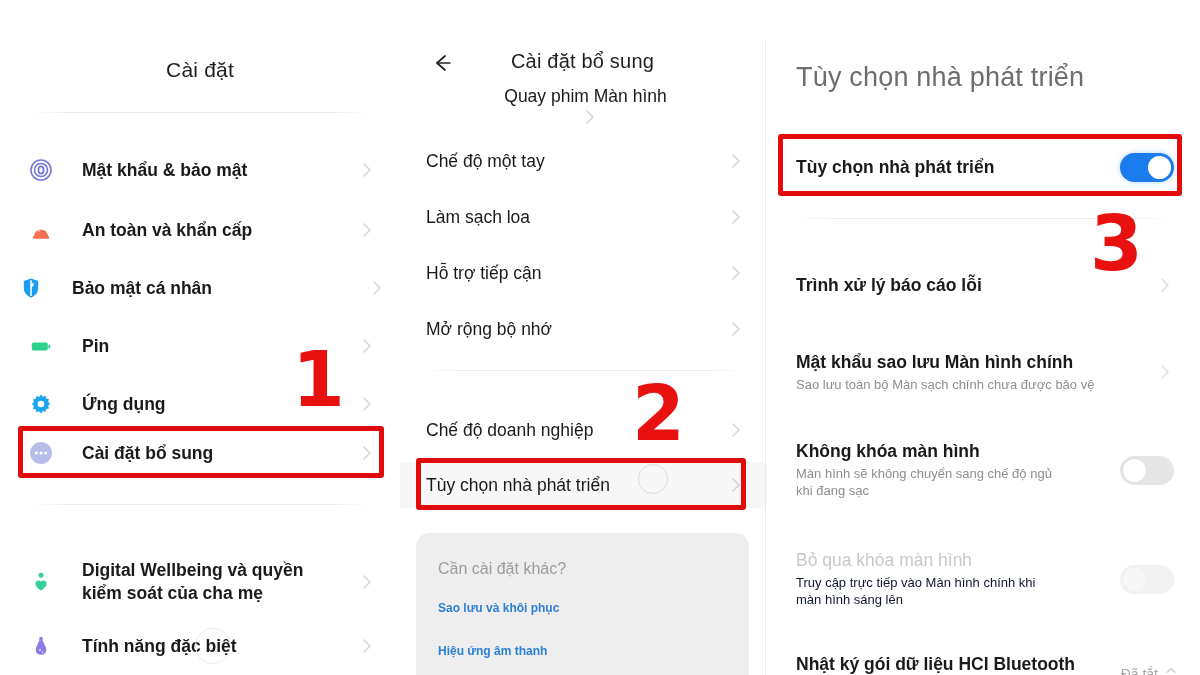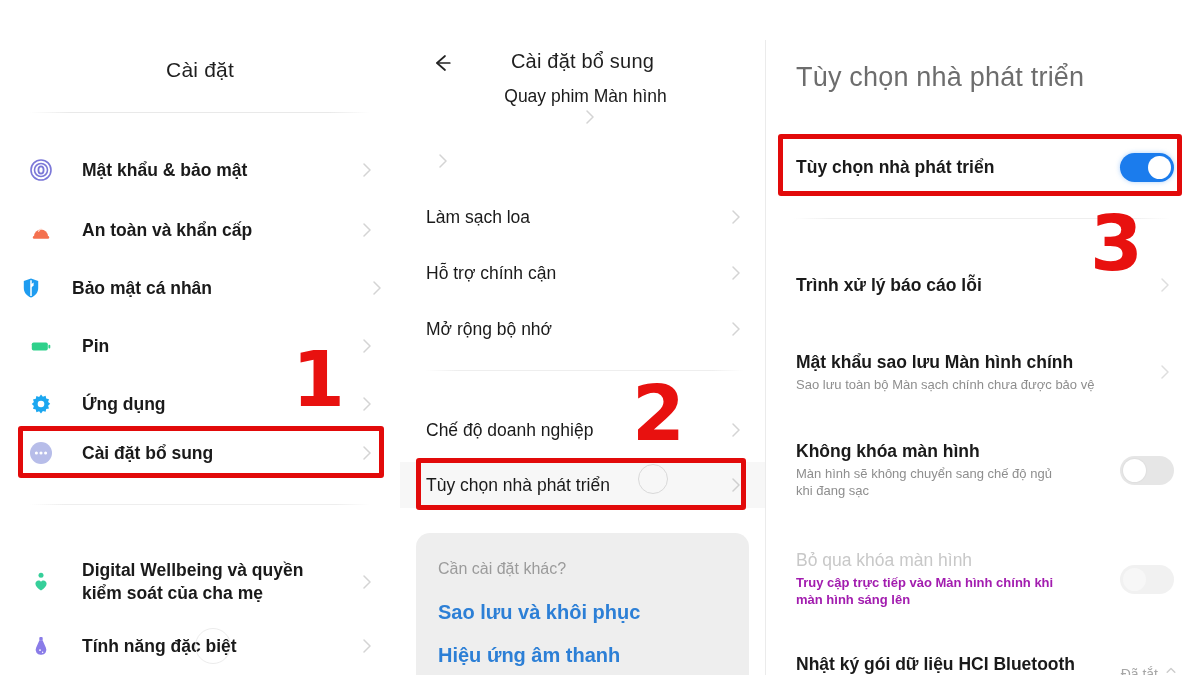--- a/index.html
+++ b/index.html
@@ -44,21 +44,21 @@
     display: flex; align-items: center; justify-content: center;
   }
   .row-texts { flex: 1 1 auto; min-width: 0; }
   .row-label { font-size: 17.5px; color: #1a1a1a; font-weight: 700; line-height: 1.3; }
   .row-label.thin { font-weight: 400; }
   .row-sub { font-size: 13px; color: #8e8e8e; line-height: 1.34; margin-top: 2px; font-weight: 400; }
   .chev { flex: 0 0 auto; width: 18px; height: 18px; margin-left: 8px; opacity: .42; }
   .chev svg { display: block; }
 
   .row.dim .row-label { color: #c8c8c8; font-weight: 400; }
-  .row.dim .row-sub { color: #a21caf; font-weight: bold; }
+  .row.dim .row-sub { color: #0f172a; }
 
   
   .row-value { font-size: 14px; color: #a6a6a6; margin-left: 10px; white-space: nowrap; }
   .stepper { width: 14px; height: 20px; margin-left: 6px; opacity: .5; }
 
   
   .toggle { position: relative; width: 54px; height: 29px; border-radius: 15px; flex: 0 0 54px; cursor: pointer; }
   .toggle .knob { position: absolute; top: 3px; width: 23px; height: 23px; border-radius: 50%; background: #fff; }
   .toggle.on  { background: #1b7ced; box-shadow: 0 0 5px rgba(27,124,237,.35); }
   .toggle.on .knob  { right: 3px; }
@@ -80,21 +80,21 @@
     background: linear-gradient(to right, rgba(0,0,0,0) 0%, #eeeeee 10%, #eeeeee 90%, rgba(0,0,0,0) 100%);
   }
   .group-sep.full { left: 20px; right: 18px; }
 
   
   .sugg-card {
     position: absolute; border-radius: 14px 14px 0 0;
     background: #eeeeee;
   }
   .sugg-title { font-size: 16px; color: #9b9b9b; font-weight: 400; }
-  .sugg-link  { font-size: 20px; color: #2c7fd6; font-weight: 700; cursor: pointer; }
+  .sugg-link  { font-size: 12px; color: #2c7fd6; font-weight: 700; cursor: pointer; }
 
   
   .redbox {
     position: absolute; border: 5px solid #e20a0a; border-radius: 3px;
     pointer-events: none;
   }
   .rednum {
     position: absolute; color: #e8110f; font-weight: 700;
     font-family: "DejaVu Sans", "Liberation Sans", sans-serif;
     line-height: 1; user-select: none;
@@ -280,41 +280,44 @@
           <div class="row-label thin">Quay phim Màn hình</div>
         </div>
       <span class="chev">
         <svg width="18" height="18" viewBox="0 0 18 18">
             <path d="M6 3l6 6-6 6" fill="none" stroke="#9a9a9a" stroke-width="1.5" stroke-linecap="round" stroke-linejoin="round"></path>
           </svg>
       </span>
     </div>
 
     <div class="row" style="top:101px; height:40px; padding:0 20px 0 26px;">
+      <div class="row-texts">
+          <div class="row-label thin">Chế độ một tay</div>
+        </div>
       <span class="chev">
         <svg width="18" height="18" viewBox="0 0 18 18">
             <path d="M6 3l6 6-6 6" fill="none" stroke="#9a9a9a" stroke-width="1.5" stroke-linecap="round" stroke-linejoin="round"></path>
           </svg>
       </span>
     </div>
 
     <div class="row" style="top:157px; height:40px; padding:0 20px 0 26px;">
       <div class="row-texts">
           <div class="row-label thin">Làm sạch loa</div>
         </div>
       <span class="chev">
         <svg width="18" height="18" viewBox="0 0 18 18">
             <path d="M6 3l6 6-6 6" fill="none" stroke="#9a9a9a" stroke-width="1.5" stroke-linecap="round" stroke-linejoin="round"></path>
           </svg>
       </span>
     </div>
 
     <div class="row" style="top:213px; height:40px; padding:0 20px 0 26px;">
       <div class="row-texts">
-          <div class="row-label thin">Hỗ trợ chính cận</div>
+          <div class="row-label thin">Hỗ trợ tiếp cận</div>
         </div>
       <span class="chev">
         <svg width="18" height="18" viewBox="0 0 18 18">
             <path d="M6 3l6 6-6 6" fill="none" stroke="#9a9a9a" stroke-width="1.5" stroke-linecap="round" stroke-linejoin="round"></path>
           </svg>
       </span>
     </div>
 
     <div class="row" style="top:269px; height:40px; padding:0 20px 0 26px;">
       <div class="row-texts">

